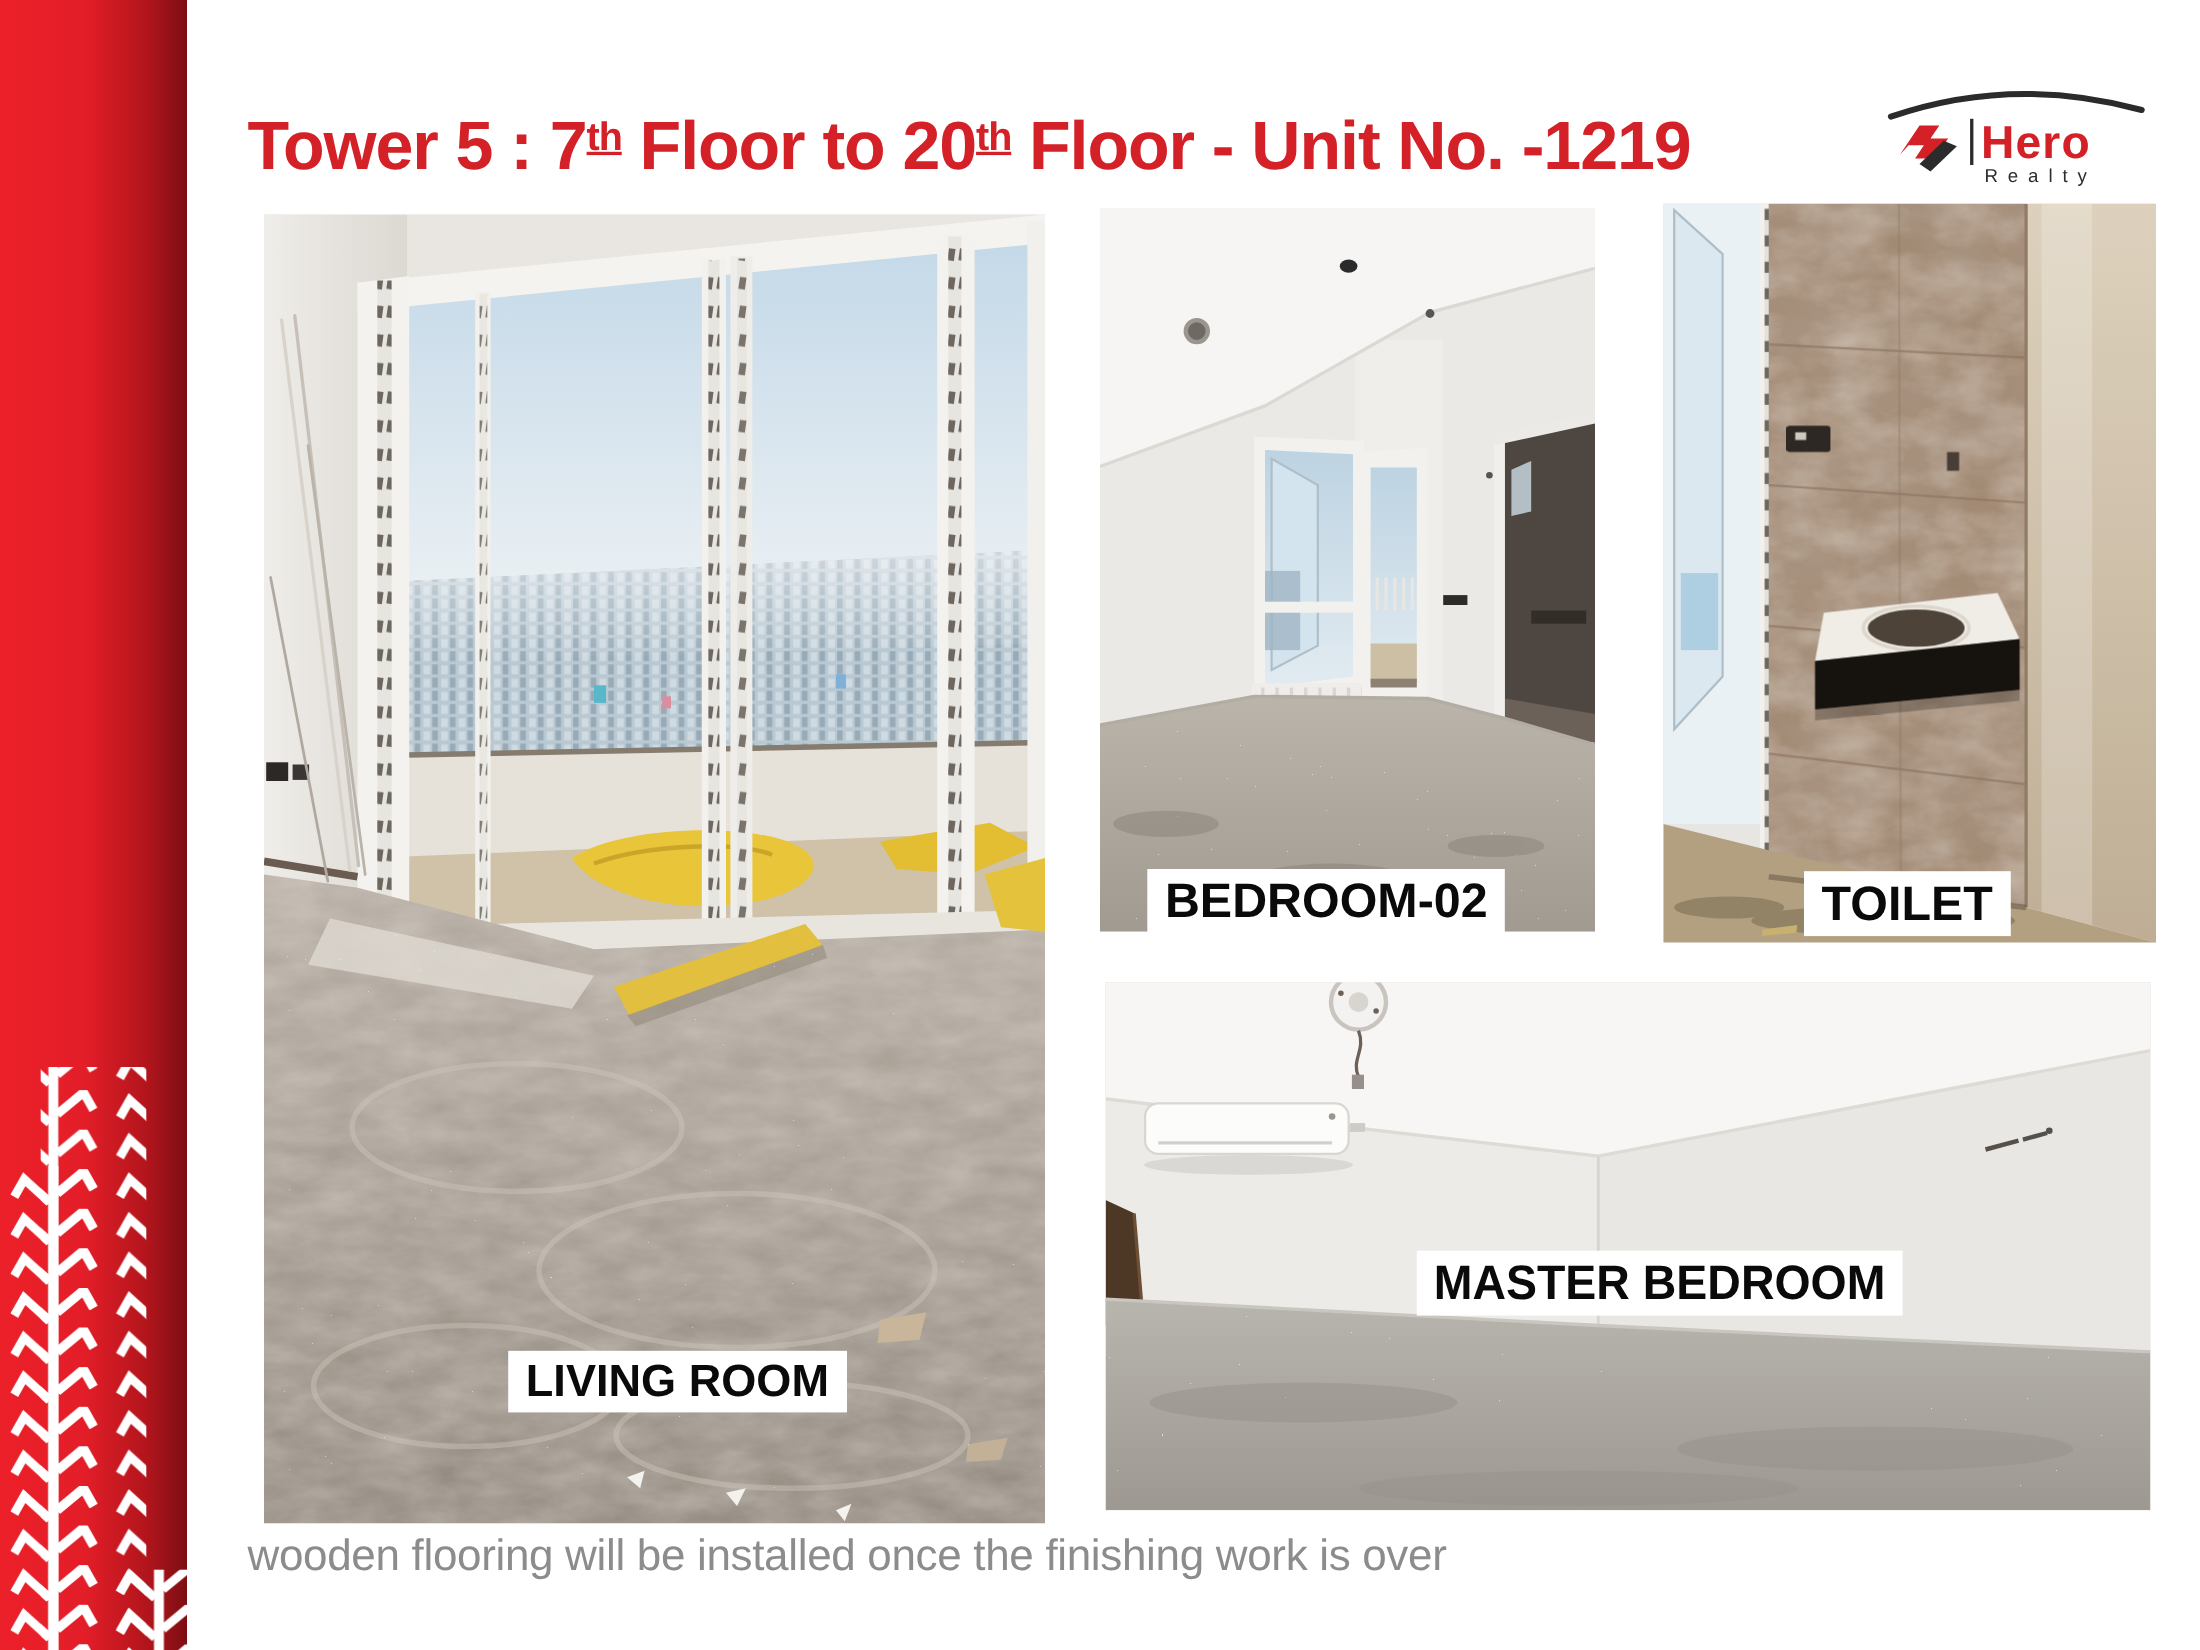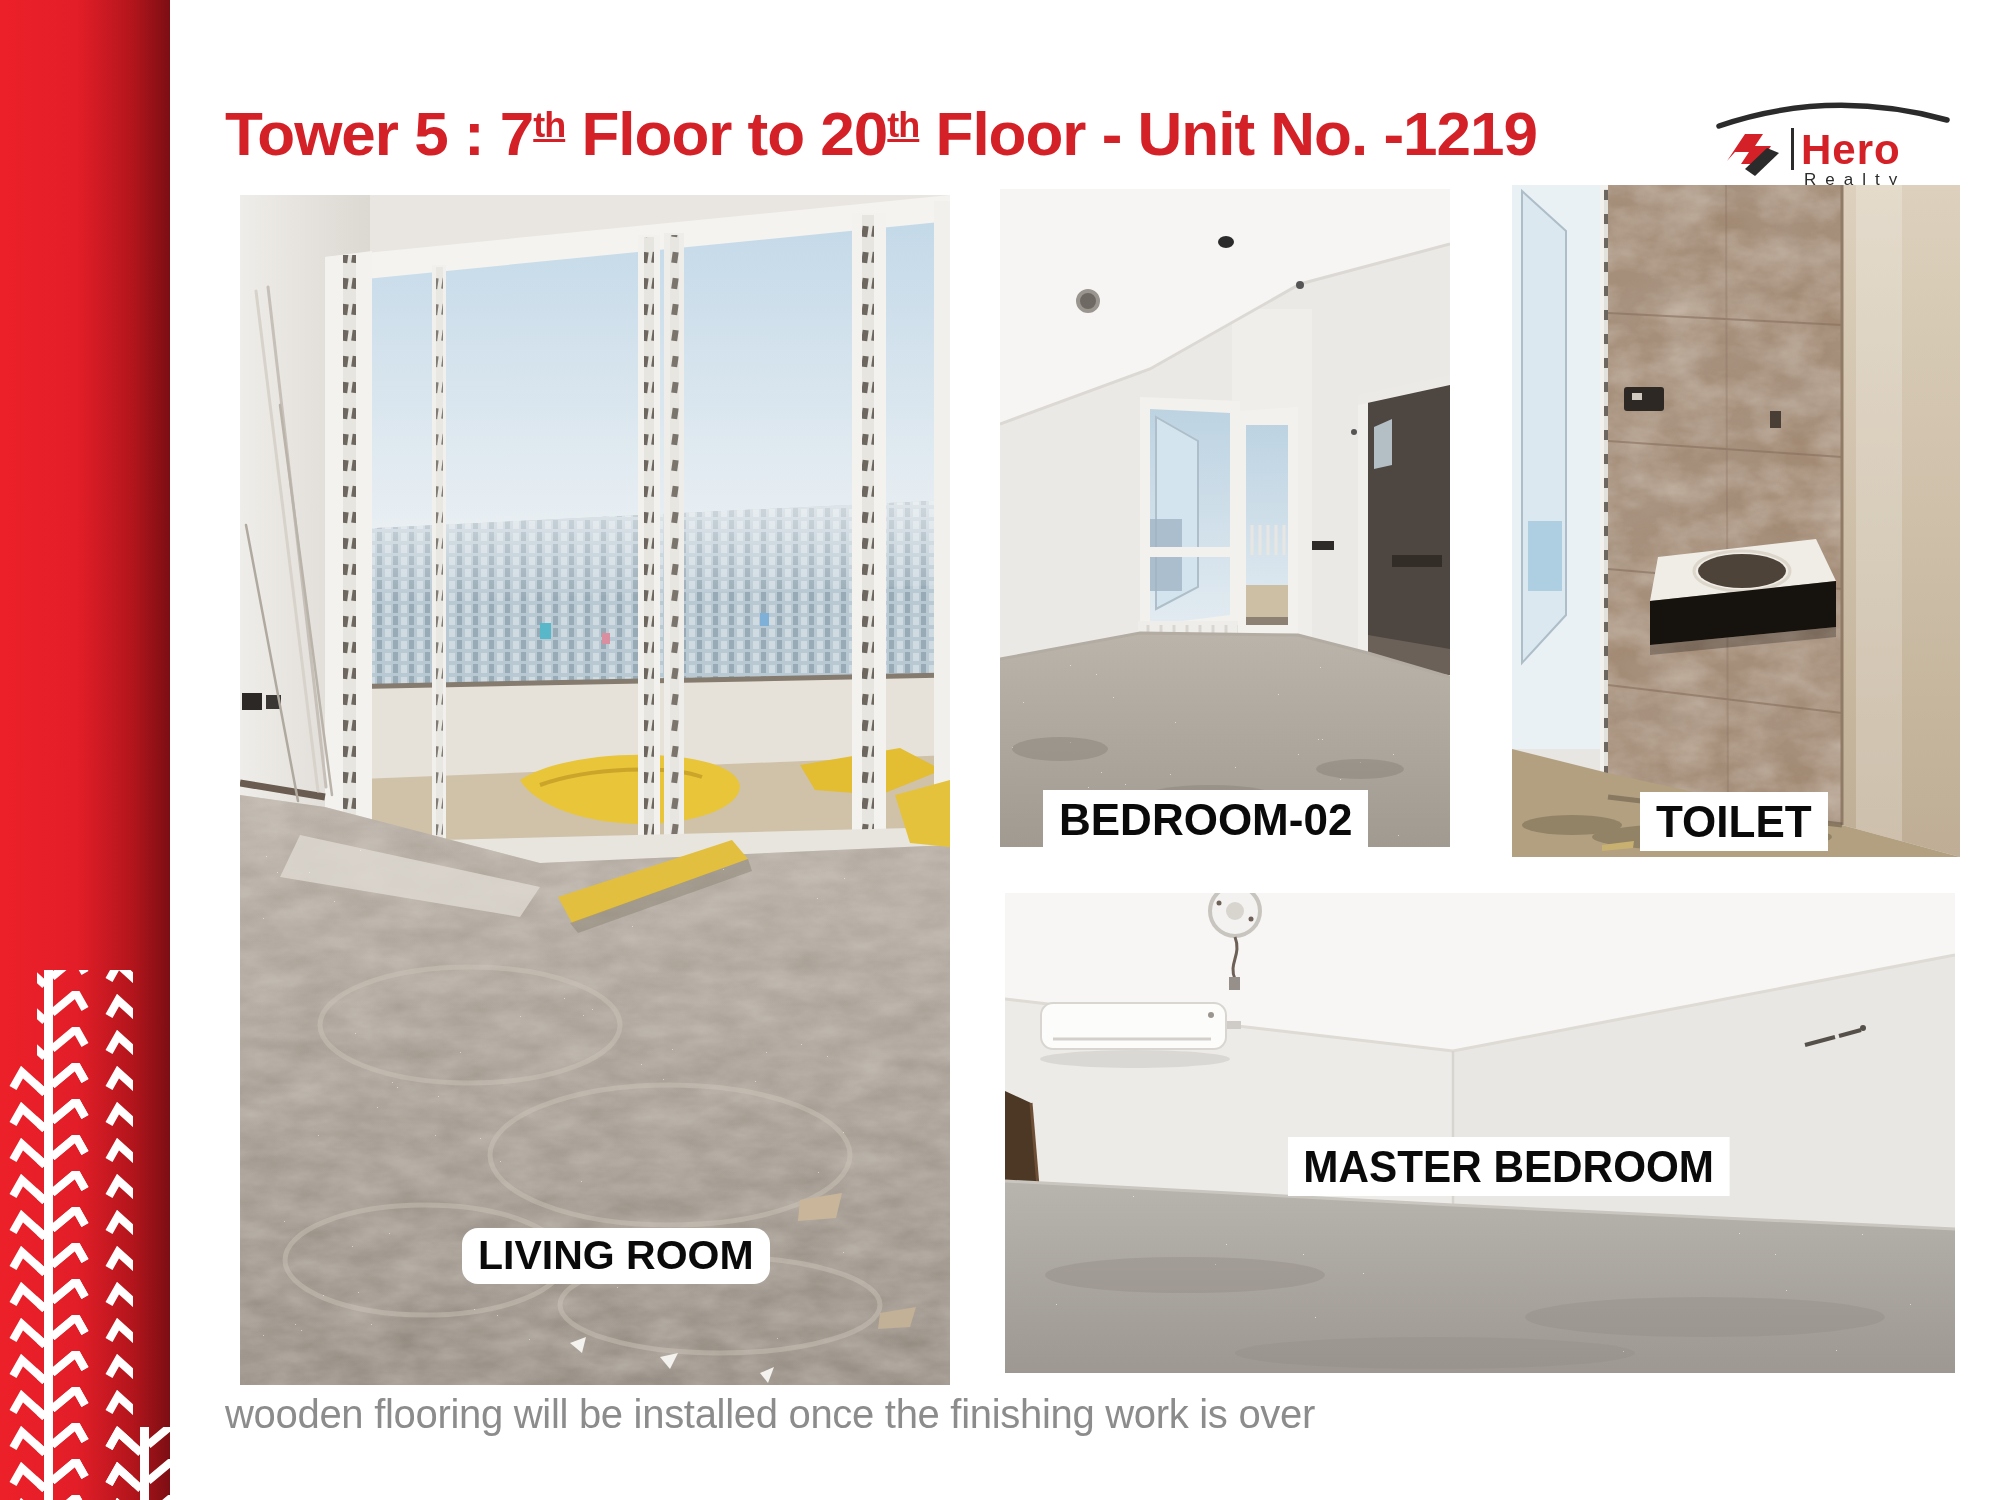--- a/index.html
+++ b/index.html
@@ -14,34 +14,34 @@
   }
   .wheat-svg{position:absolute;left:0;top:955px;}
   
   .title{
     position:absolute;left:225px;top:56px;width:1500px;
     color:#d42127;font-size:62px;font-weight:700;line-height:1.15;letter-spacing:-1px;
     white-space:nowrap;
   }
   .title .sup{font-size:0.58em;position:relative;top:-0.48em;text-decoration:underline;}
   
-  .logo{position:absolute;left:1705px;top:86px;width:255px;height:105px;}
+  .logo{position:absolute;left:1705px;top:66px;width:255px;height:105px;}
   
   .photo{position:absolute;overflow:hidden;background:#e8e6e2;}
   .photo svg{display:block;}
   #photo-living{left:240px;top:195px;width:710px;height:1190px;}
   #photo-bedroom{left:1000px;top:189px;width:450px;height:658px;}
   #photo-toilet{left:1512px;top:185px;width:448px;height:672px;}
   #photo-master{left:1005px;top:893px;width:950px;height:480px;}
   
   .photo-label{
     position:absolute;background:#ffffff;color:#0a0a0a;font-weight:700;
     font-size:41px;line-height:1.12;padding:5px 16px;white-space:nowrap;
   }
-  #label-living{left:462px;top:1228px;border-radius:16px;}
+  #label-living{left:462px;top:1228px;}
   #label-bedroom{left:1043px;top:790px;font-size:44px;}
   #label-toilet{left:1640px;top:792px;font-size:44px;text-align:center;}
   #label-master{left:1288px;top:1137px;font-size:44px;transform:scaleX(.96);transform-origin:left center;}
   
   .note{
     position:absolute;left:225px;top:1390px;width:1350px;
     color:#8c8c8c;font-size:40px;line-height:49px;letter-spacing:-0.3px;
   }
   .note .l1{text-align:justify;text-align-last:justify;}
   .note .l2{text-align:left;}

